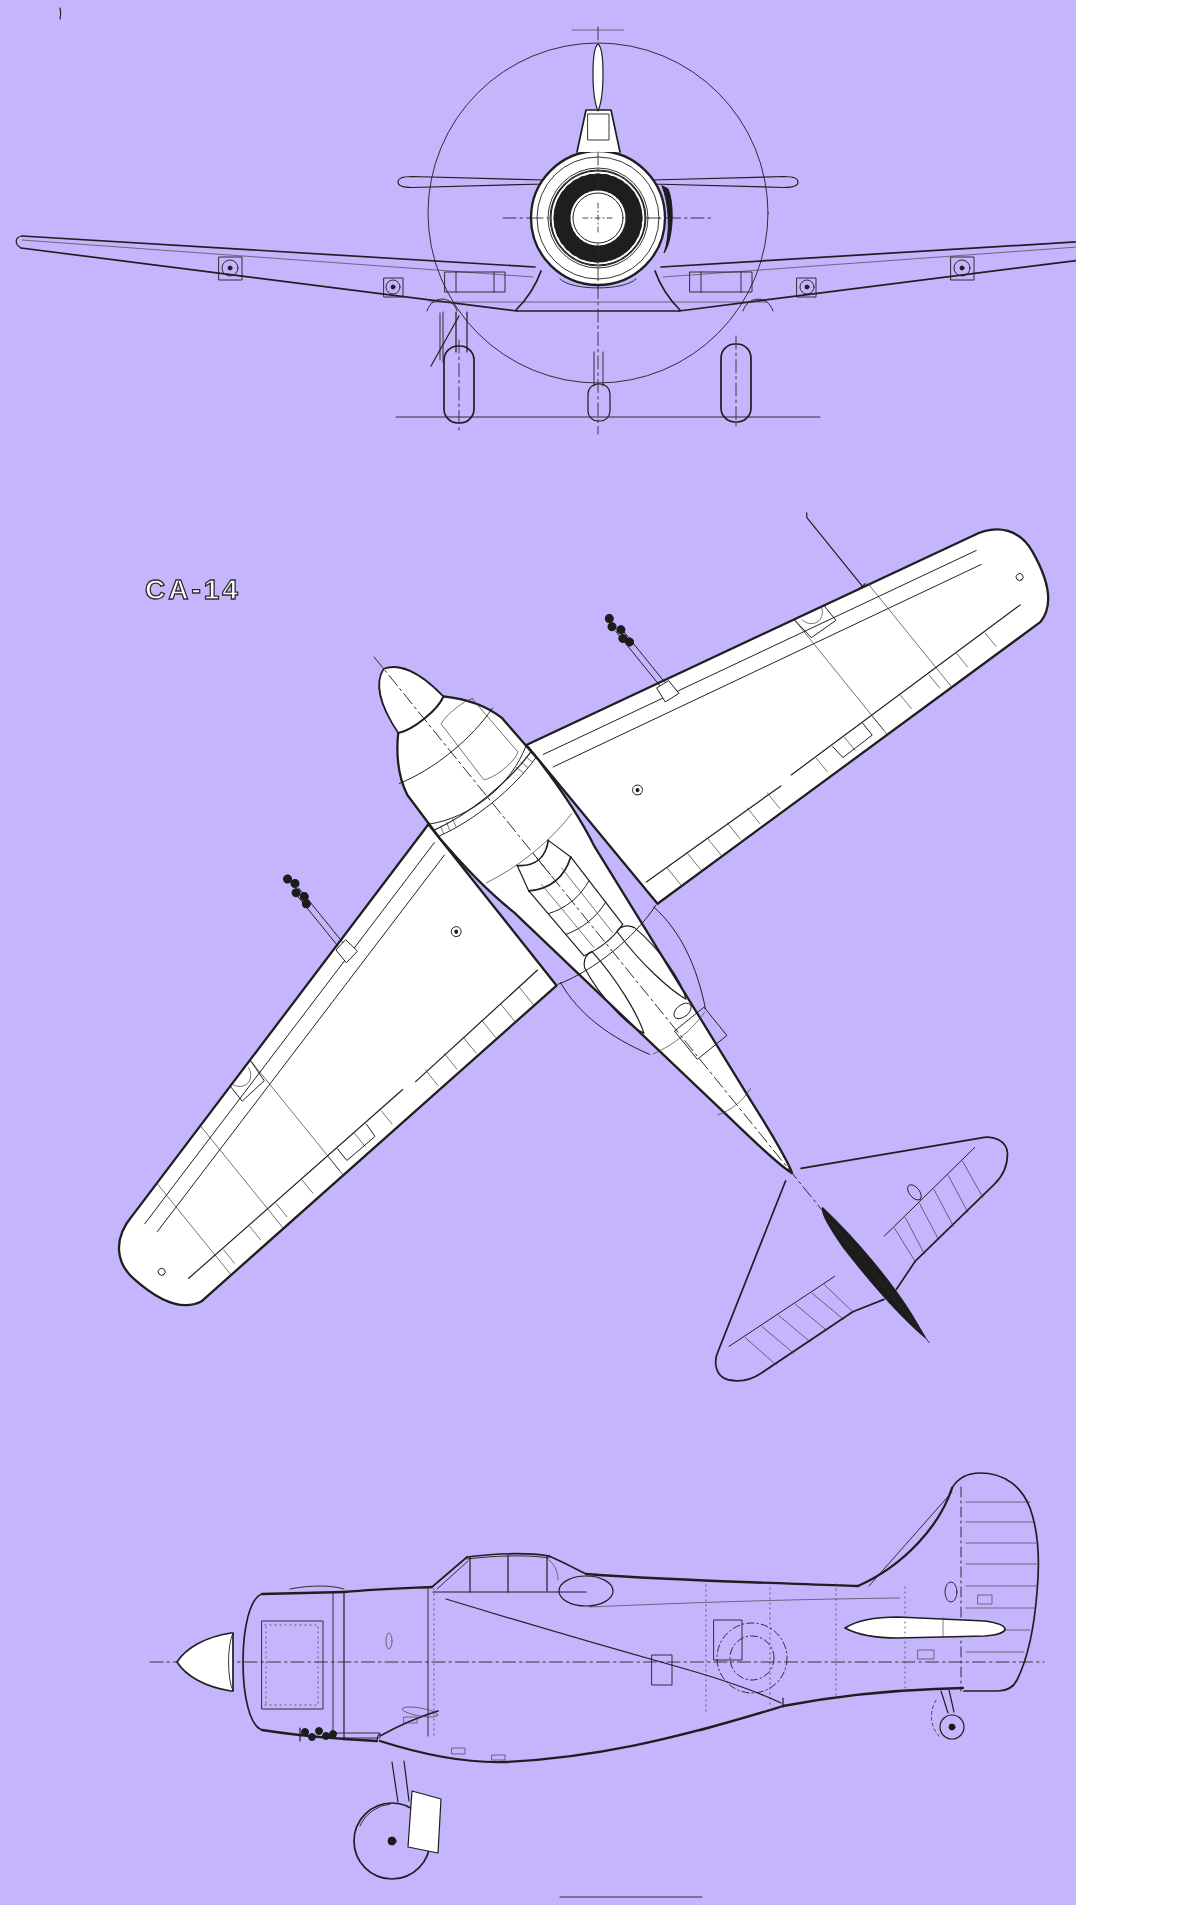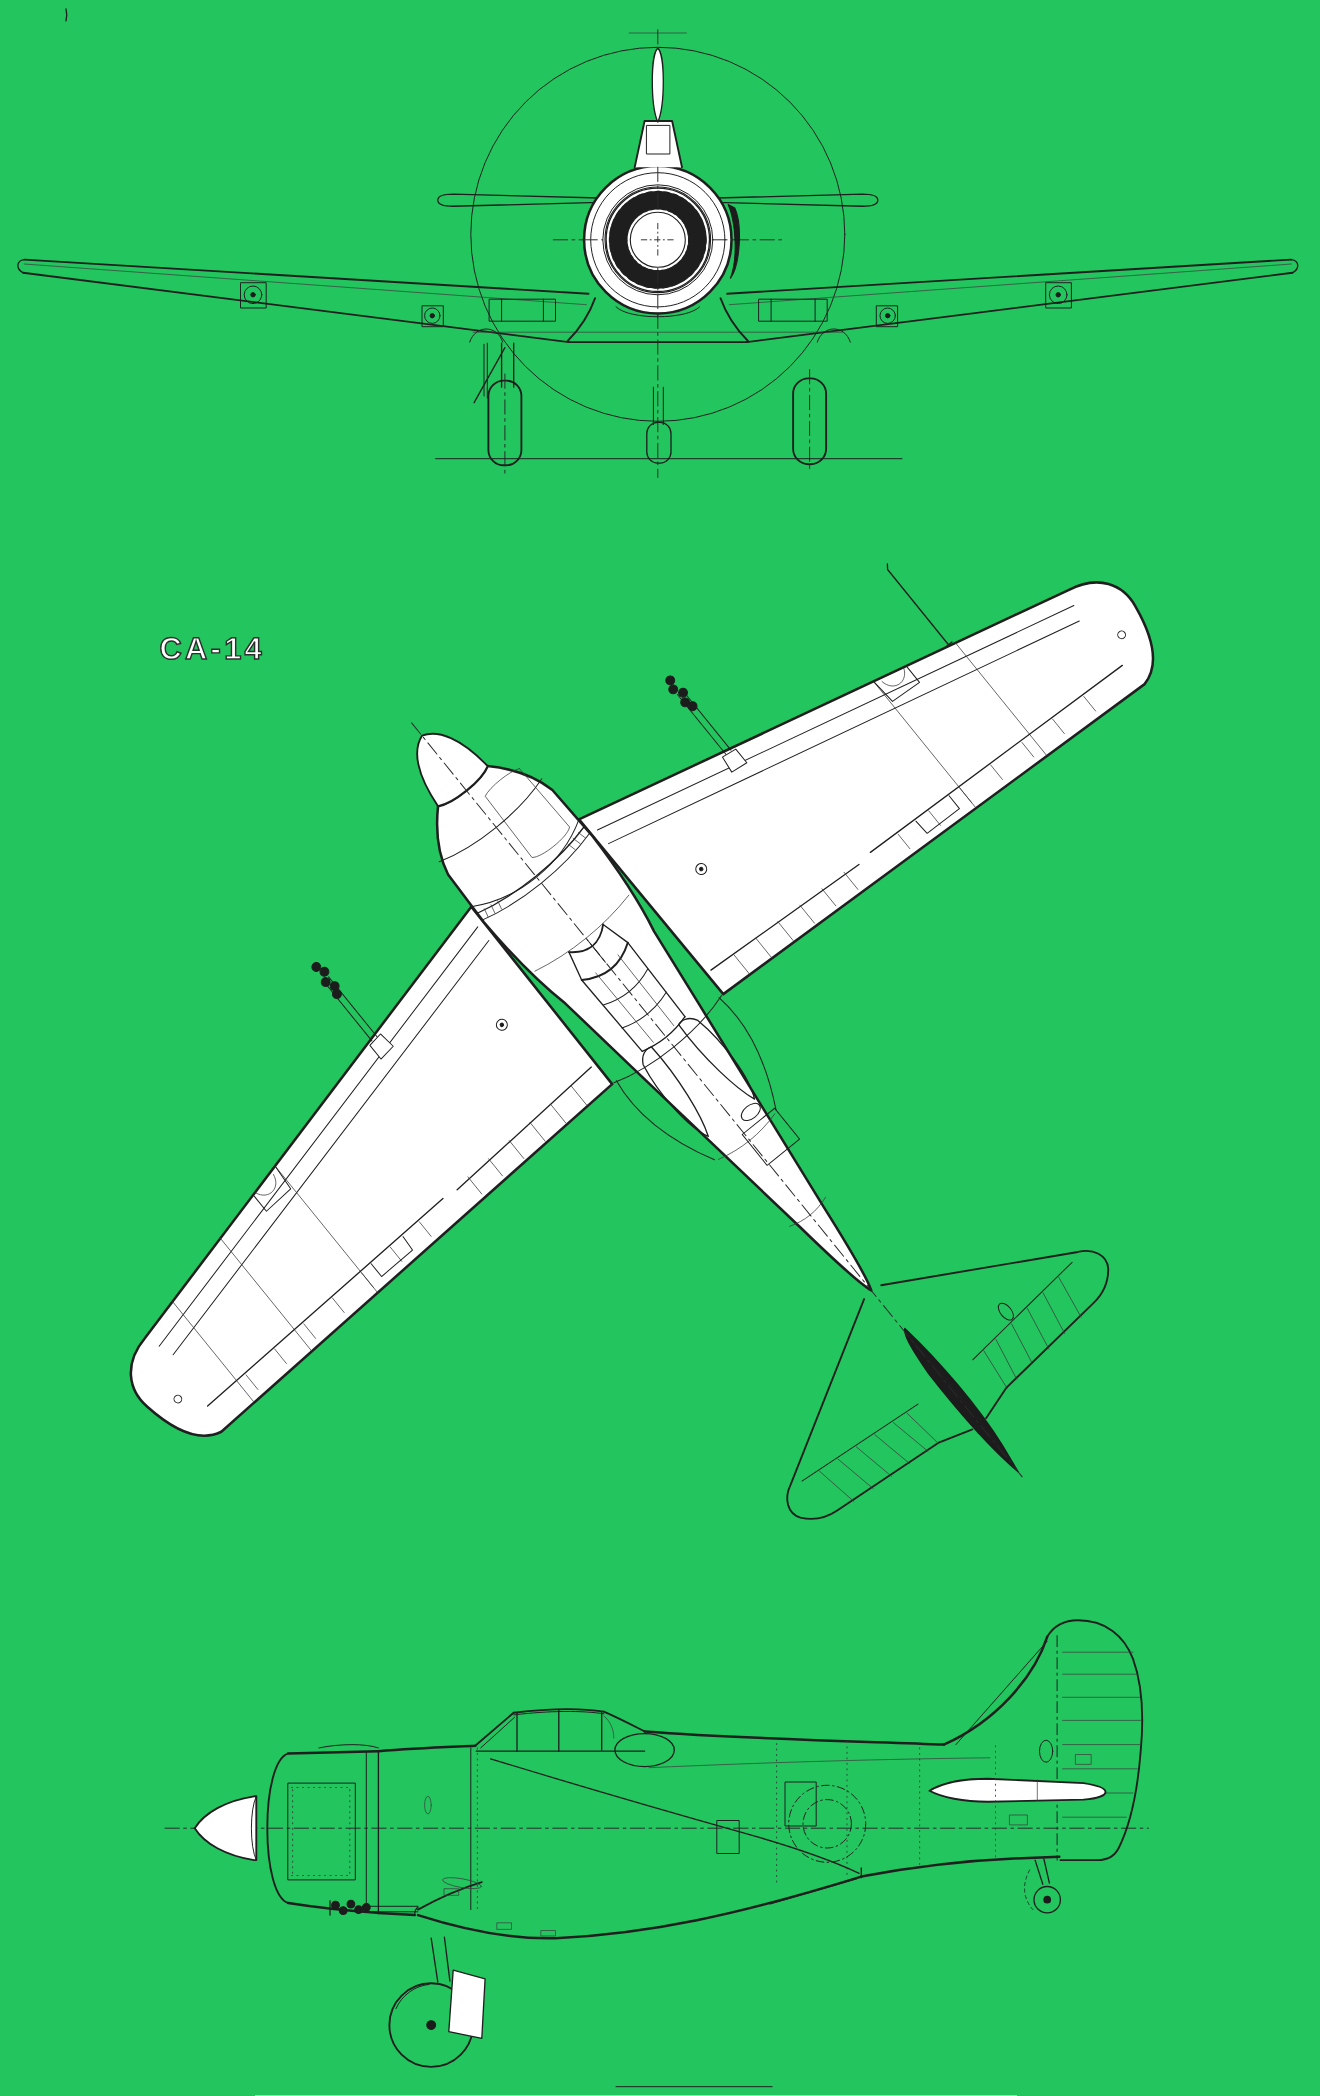--- a/index.html
+++ b/index.html
@@ -1,16 +1,16 @@
 <!DOCTYPE html>
 <html><head>
 <meta charset="utf-8">
 <style>
   html,body{margin:0;padding:0;background:#ffffff;}
-  .page{position:relative;width:1200px;height:1905px;background:#22c55e;overflow:hidden;
+  .page{position:relative;width:1076px;height:1905px;background:#c4b5fd;overflow:hidden;
         font-family:"Liberation Sans",sans-serif;}
   svg{position:absolute;left:0;top:0;}
   svg *{vector-effect:none;}
   path,circle,ellipse,rect,line{fill:none;stroke:#1f1f1f;stroke-linecap:round;stroke-linejoin:round;}
   .w4{stroke-width:2.3;}
   .w3{stroke-width:1.7;}
   .w2{stroke-width:1.2;}
   .w1{stroke-width:0.9;}
   .w0{stroke-width:0.65;stroke:#3c3c3c;}
   .cl{stroke-width:0.9;stroke:#2a2a2a;stroke-dasharray:13 4 2.5 4;}

